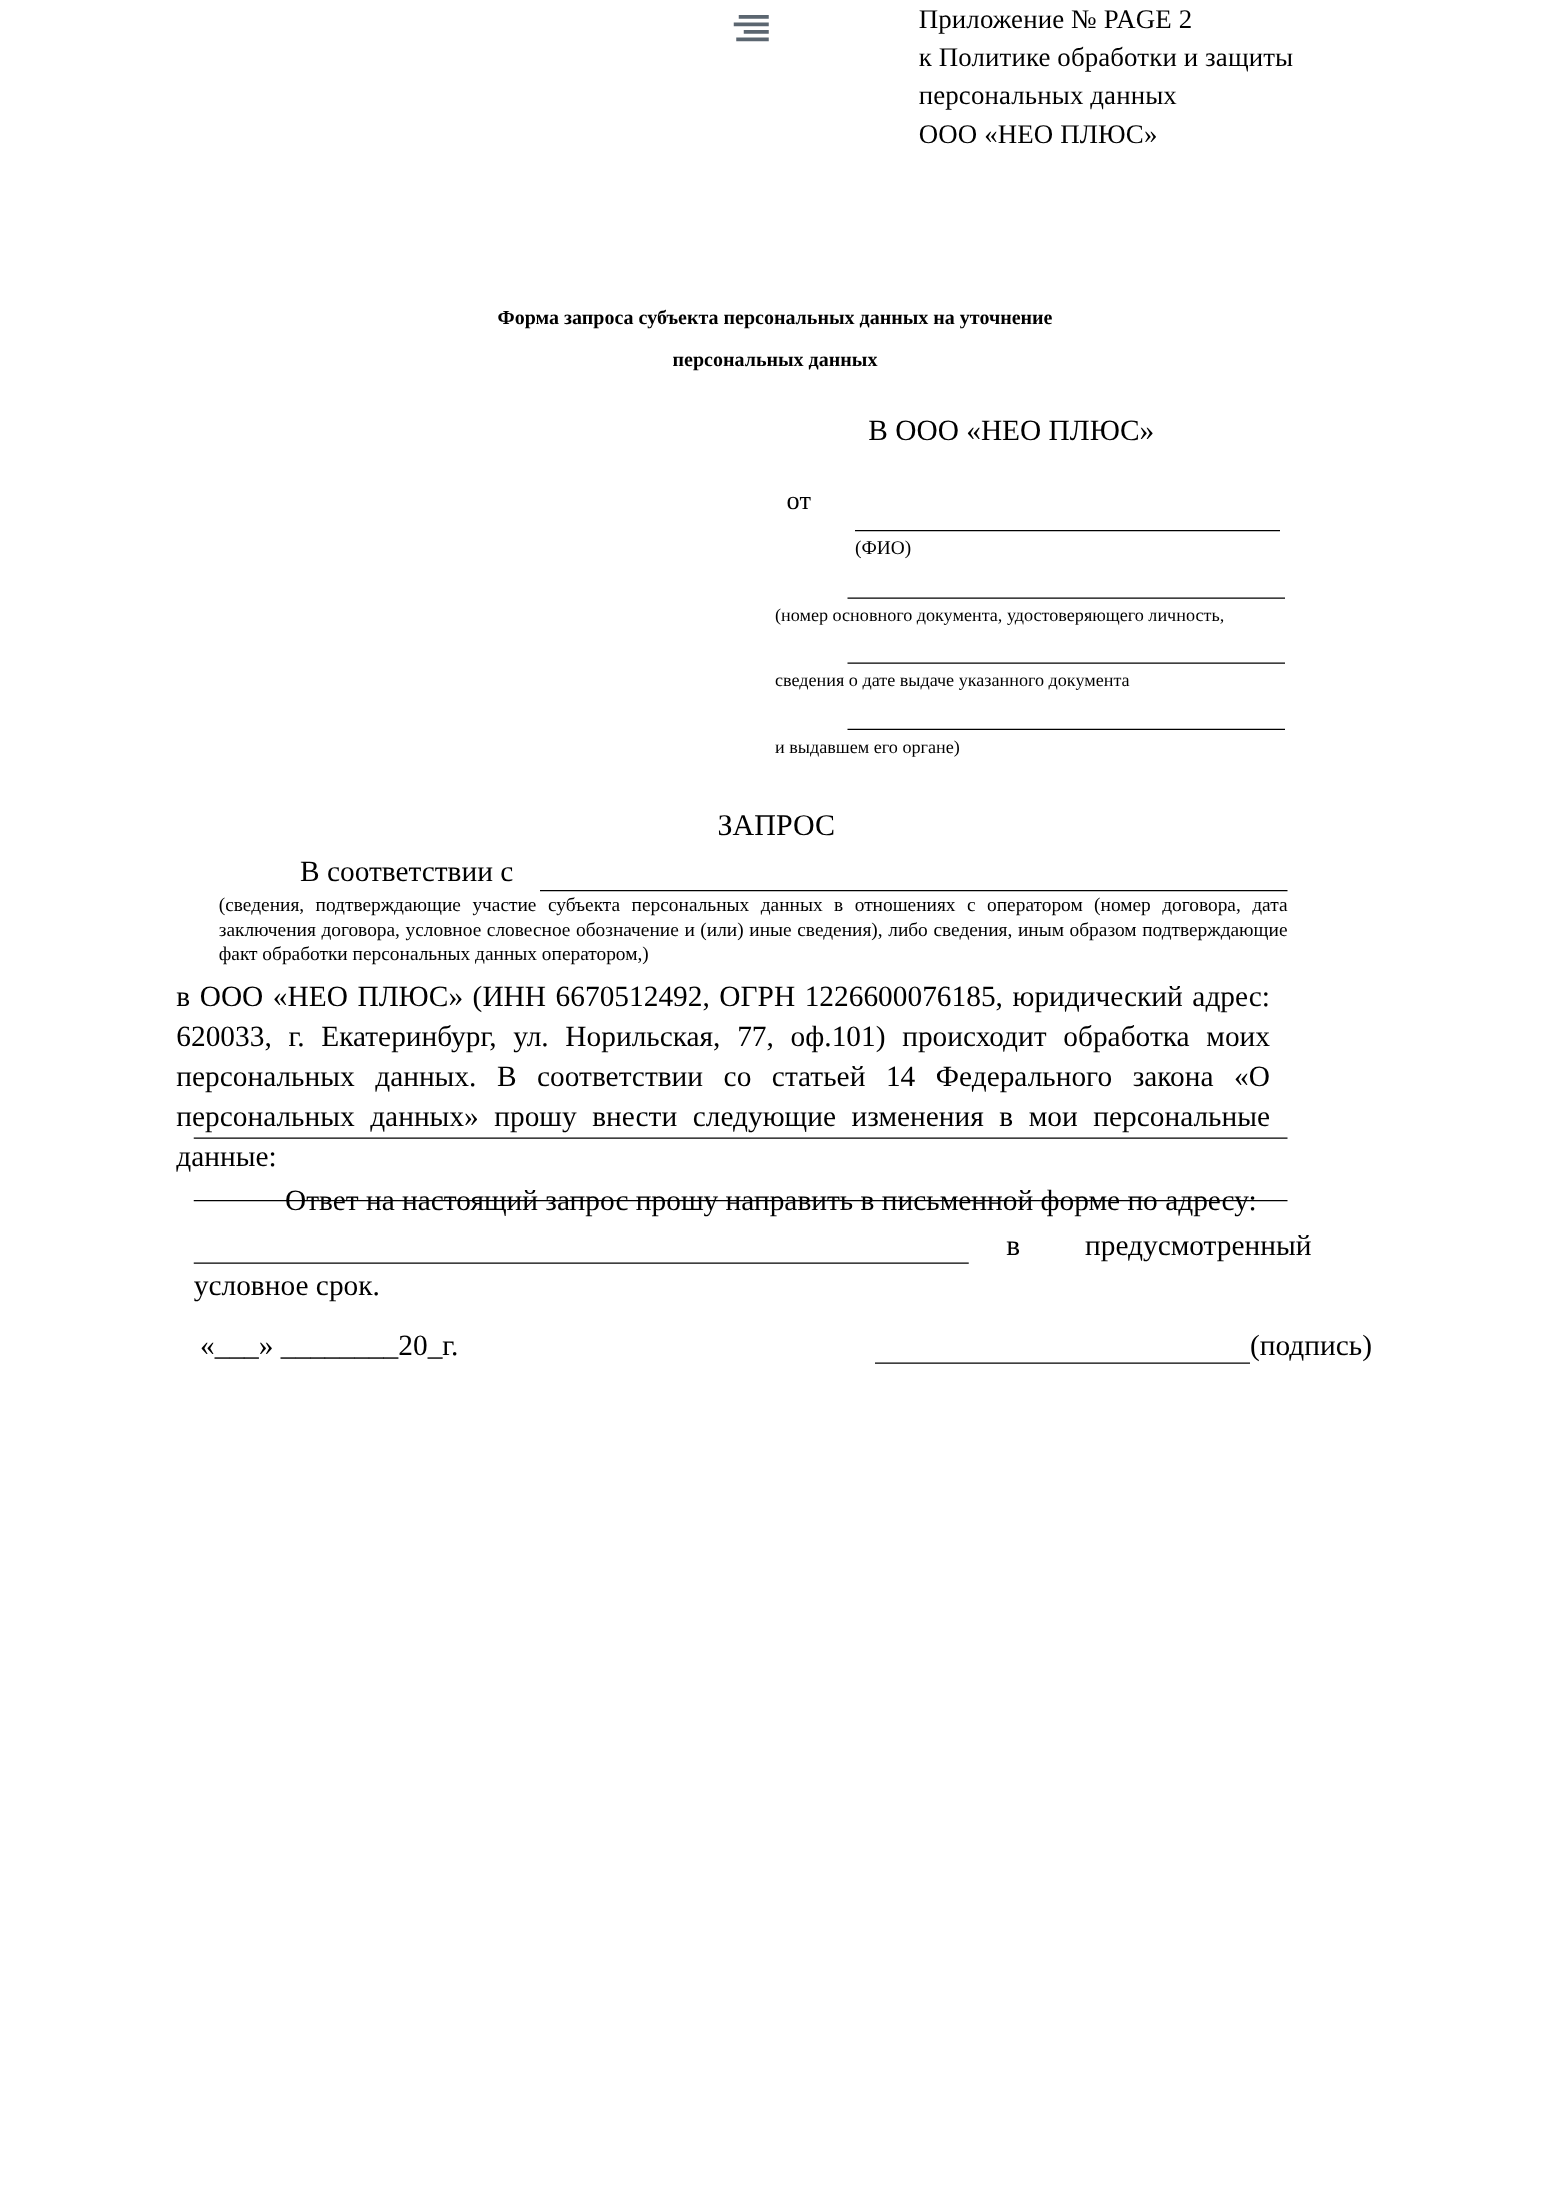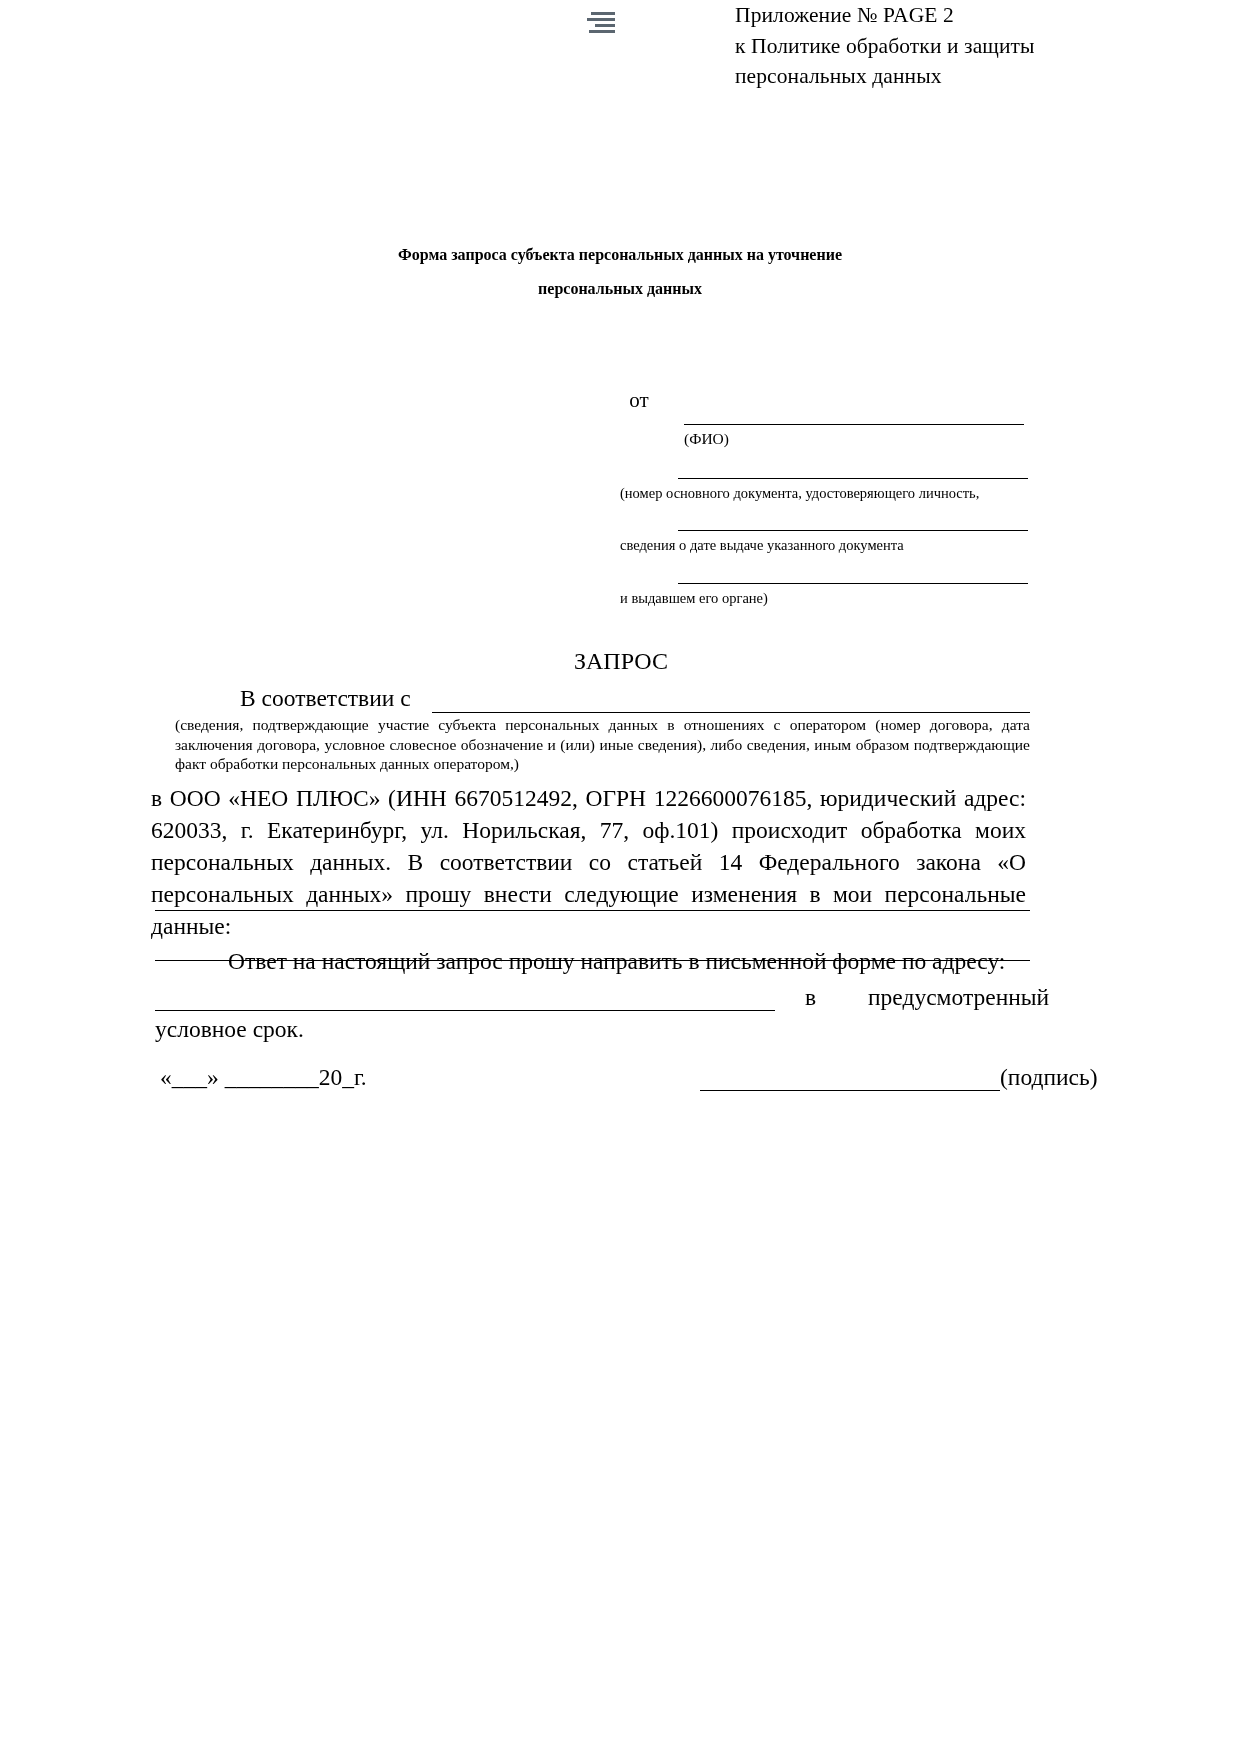--- a/index.html
+++ b/index.html
@@ -114,21 +114,21 @@
     text-align: justify;
   }
   .note {
     position: absolute;
     font-size: 15.5px;
     line-height: 19.5px;
     text-align: justify;
   }
   .para {
     position: absolute;
-    left: 151px;
+    left: 141px;
     width: 875px;
     font-size: 23.5px;
     line-height: 32px;
     text-align: justify;
     text-justify: inter-word;
   }
   .para.last-line-left { text-align-last: left; }
 
   .sig-row {
     position: absolute;
@@ -144,27 +144,29 @@
     <span></span>
     <span></span>
     <span></span>
     <span></span>
   </div>
 
   <div class="appendix">
     <span class="ln">Приложение №  PAGE 2</span>
     <span class="ln">к Политике обработки и защиты</span>
     <span class="ln">персональных данных</span>
+    <span class="ln">ООО «НЕО ПЛЮС»</span>
   </div>
 
   <div class="doc-title">
     <div>Форма запроса субъекта персональных данных на уточнение</div>
     <div>персональных данных</div>
   </div>
 
+  <div class="addr-to">В ООО «НЕО ПЛЮС»</div>
   <div class="addr-from">от</div>
 
   <div class="fill-line" style="left:684px; top:424px; width:340px;"></div>
   <div class="cap" style="left:684px; top:430px; width:340px;">(ФИО)</div>
 
   <div class="fill-line" style="left:678px; top:478px; width:350px;"></div>
   <div class="cap small" style="left:620px; top:484px; width:470px;">(номер основного документа, удостоверяющего личность,</div>
 
   <div class="fill-line" style="left:678px; top:530px; width:350px;"></div>
   <div class="cap small" style="left:620px; top:536px; width:470px;">сведения о дате выдаче указанного документа</div>

